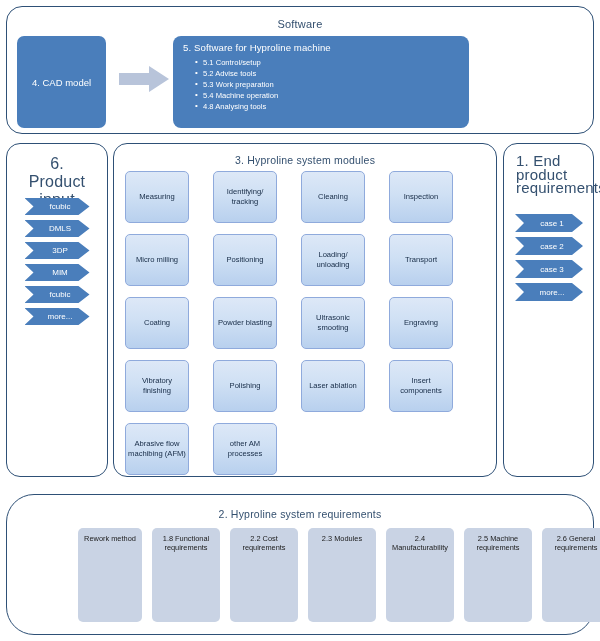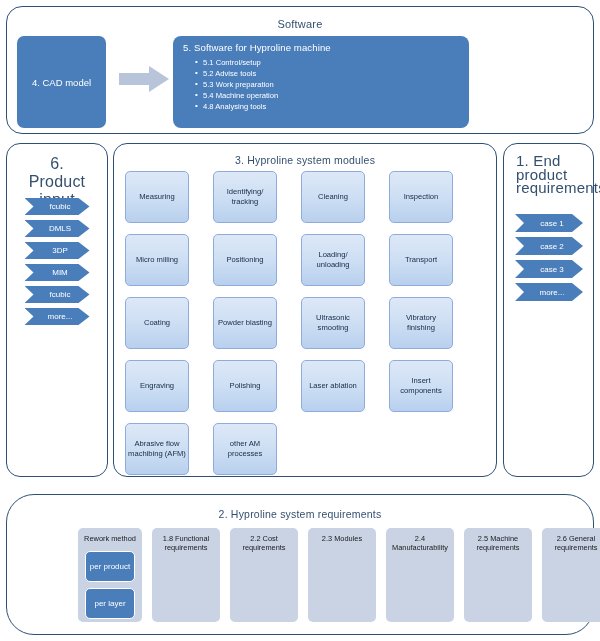--- a/index.html
+++ b/index.html
@@ -327,23 +327,23 @@
       <div class="module-box">Inspection</div>
 
       <div class="module-box">Micro milling</div>
       <div class="module-box">Positioning</div>
       <div class="module-box">Loading/ unloading</div>
       <div class="module-box">Transport</div>
 
       <div class="module-box">Coating</div>
       <div class="module-box">Powder blasting</div>
       <div class="module-box">Ultrasonic smooting</div>
+      <div class="module-box">Engraving</div>
+
       <div class="module-box">Vibratory finishing</div>
-
-      <div class="module-box">Engraving</div>
       <div class="module-box">Polishing</div>
       <div class="module-box">Laser ablation</div>
       <div class="module-box">Insert components</div>
 
       <div class="module-box">Abrasive flow machibing (AFM)</div>
       <div class="module-box">other AM processes</div>
     </div>
   </div>
 
   <div class="panel" id="end-product-panel">
@@ -356,24 +356,20 @@
     </div>
   </div>
 
   <div class="panel" id="requirements-panel">
     <div class="panel-title">2. Hyproline system requirements</div>
 
     <div class="req-row">
 
       <div class="req-col rework">
         <div>Rework method</div>
-        <div class="rework-options">
-          <div class="rework-btn">per product</div>
-          <div class="rework-btn">per layer</div>
-        </div>
       </div>
 
       <div class="req-col">1.8 Functional requirements</div>
       <div class="req-col">2.2 Cost requirements</div>
       <div class="req-col">2.3 Modules</div>
       <div class="req-col">2.4 Manufacturability</div>
       <div class="req-col">2.5 Machine requirements</div>
       <div class="req-col">2.6 General requirements</div>
     </div>
   </div>

